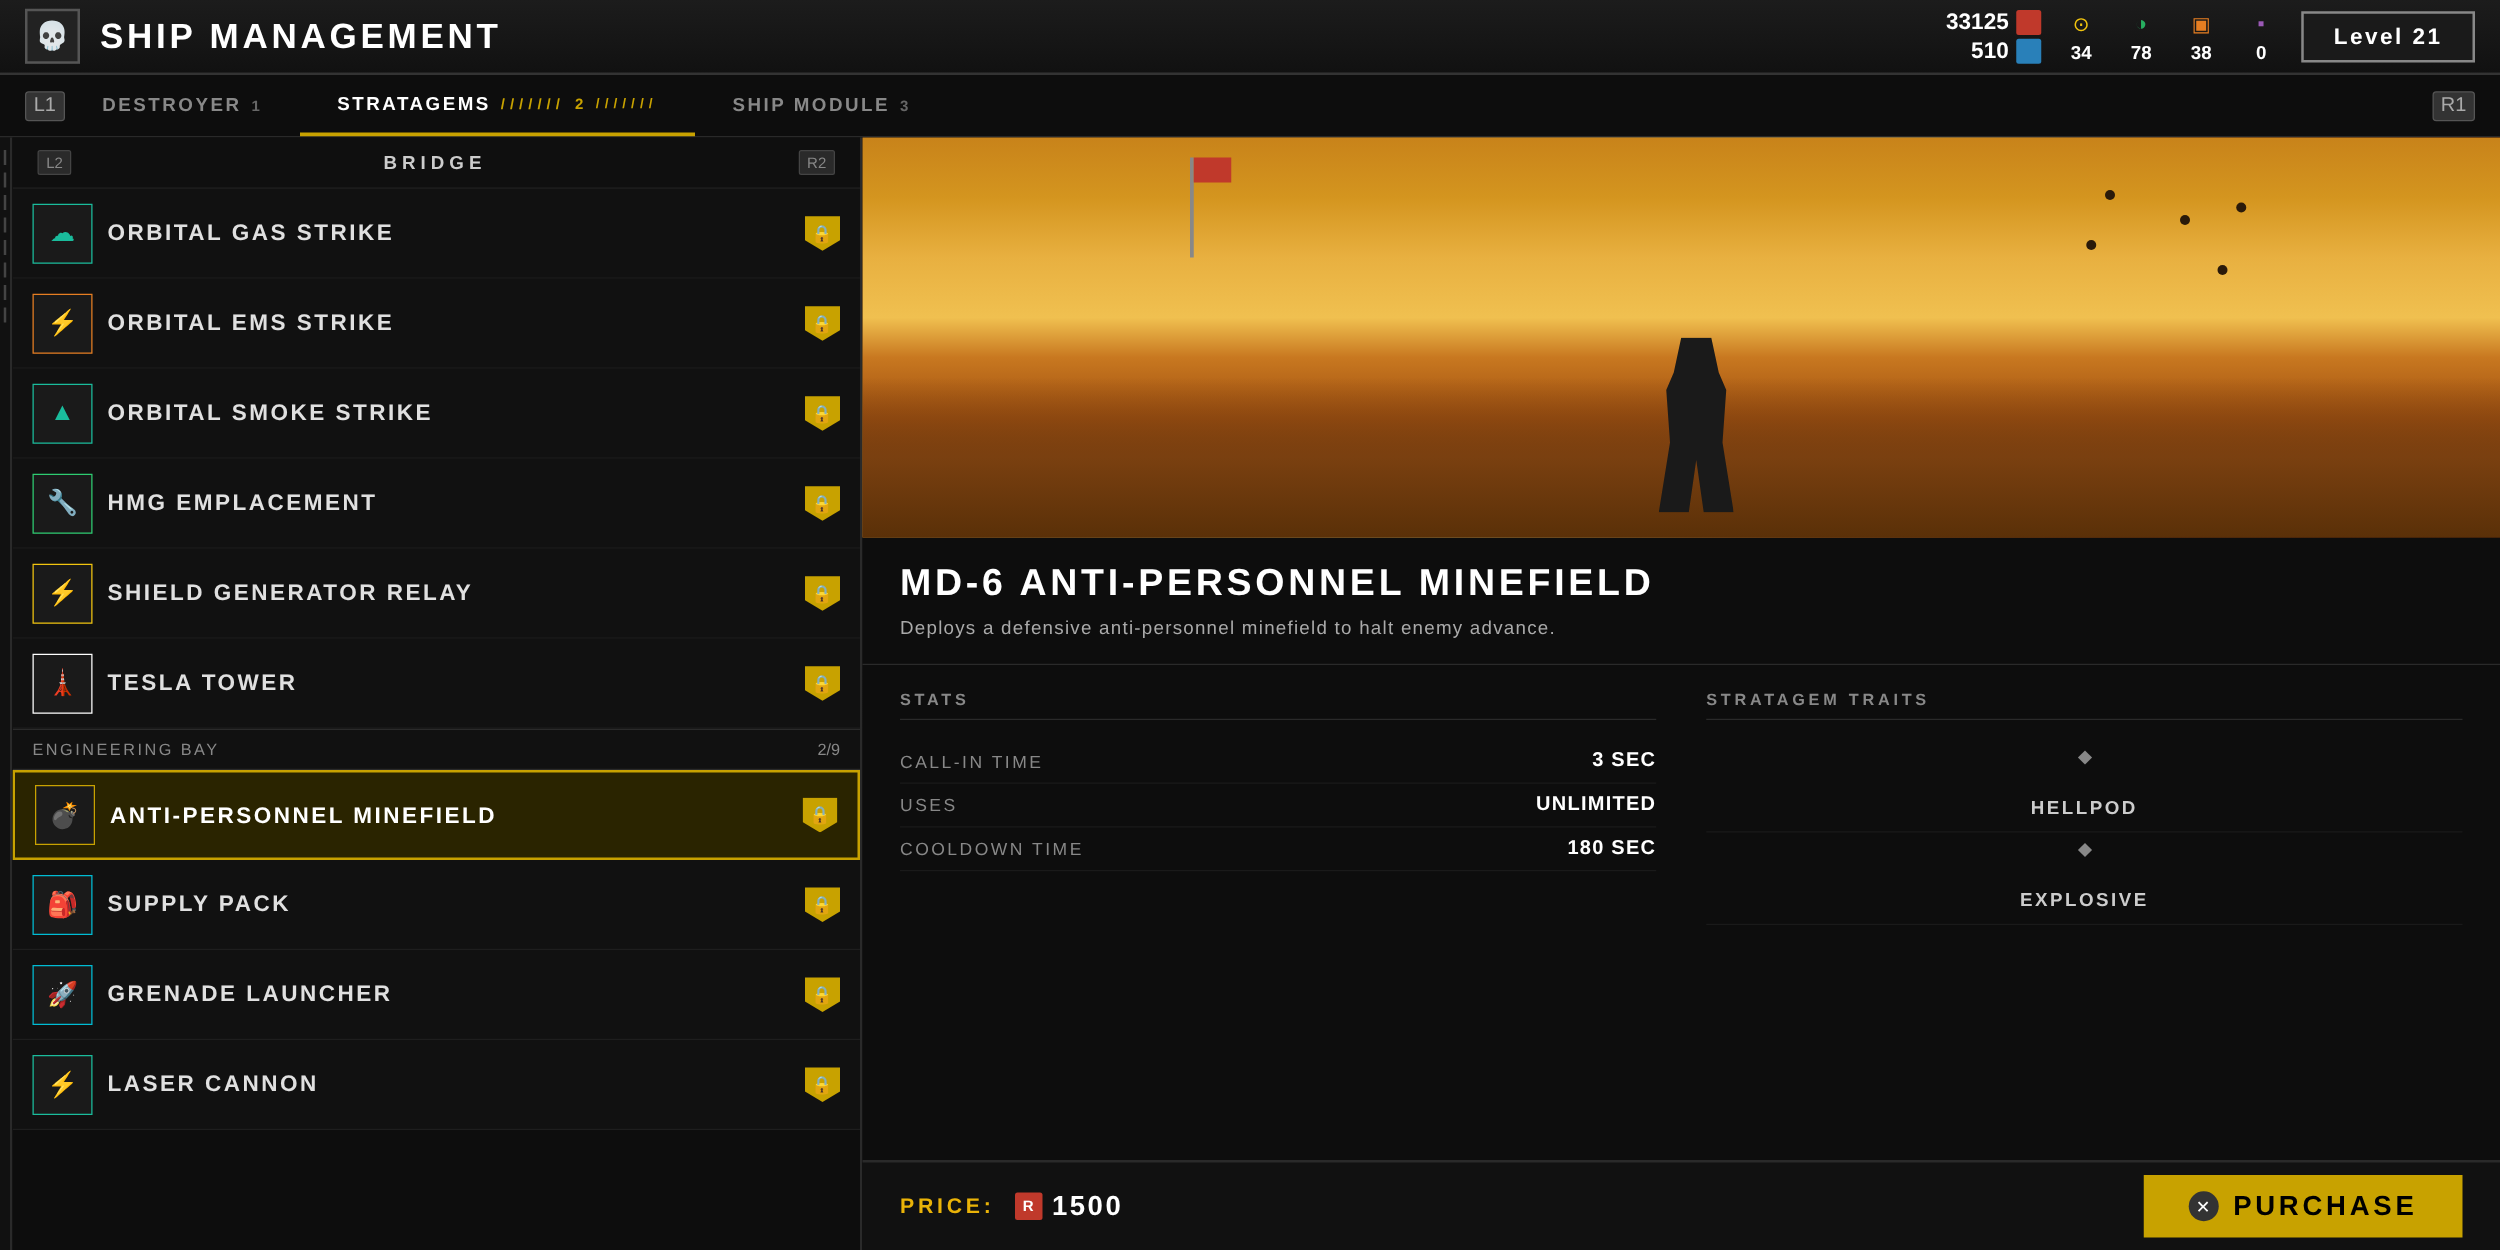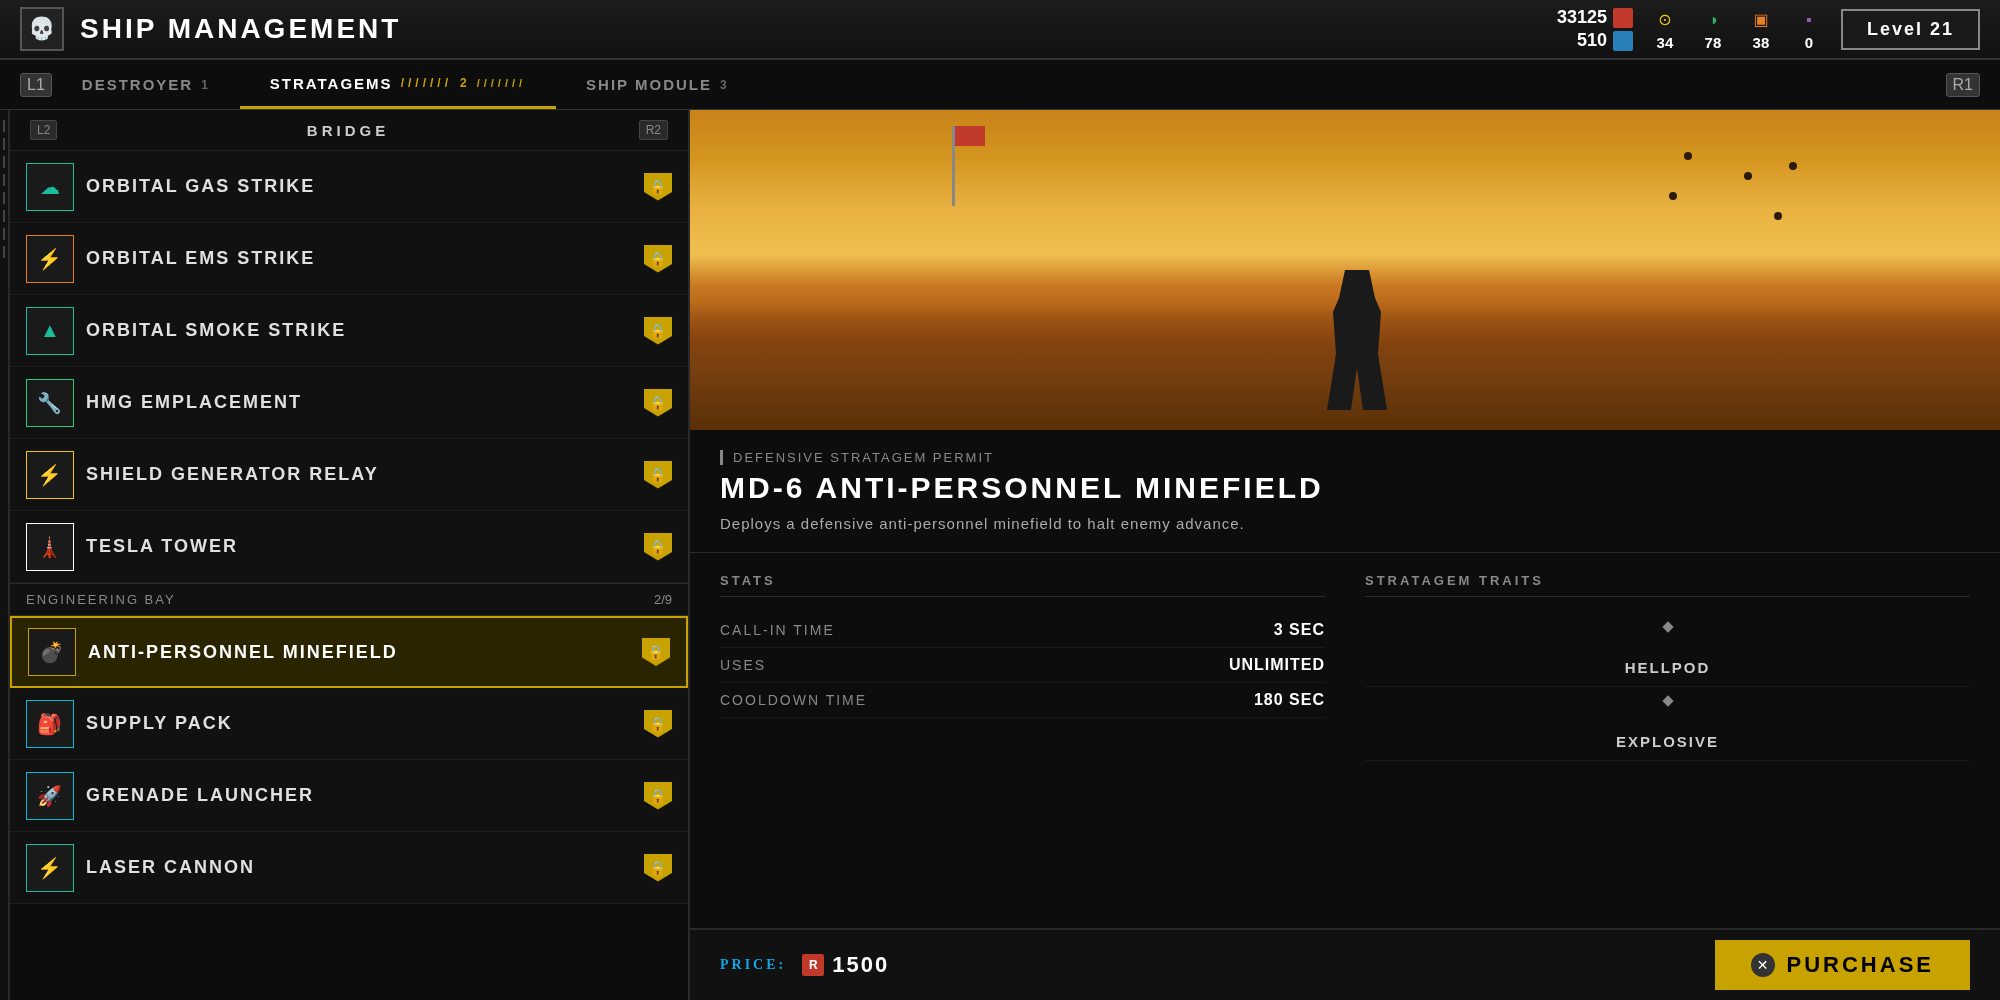--- a/index.html
+++ b/index.html
@@ -516,26 +516,25 @@
       height: 72px;
     }
 
     .price-section {
       display: flex;
       align-items: center;
       gap: 16px;
     }
 
     .price-label {
-      font-size: 14px;
-      color: #0ea5e9;
+      font-size: 17px;
+      color: #eab308;
       letter-spacing: 3px;
       text-transform: uppercase;
       font-weight: bold;
-      font-family: Liberation Serif, serif;
     }
 
     .price-value {
       display: flex;
       align-items: center;
       gap: 8px;
     }
 
     .price-icon {
       width: 22px;
@@ -788,21 +787,20 @@
             <div class="particle" style="top:10%; left:20%;"></div>
             <div class="particle" style="top:30%; left:60%;"></div>
             <div class="particle" style="top:50%; left:10%;"></div>
             <div class="particle" style="top:70%; left:80%;"></div>
             <div class="particle" style="top:20%; left:90%;"></div>
           </div>
         </div>
       </div>
 
       <div class="item-info">
-        <div class="item-permit">DEFENSIVE STRATAGEM PERMIT</div>
         <div class="item-title">MD-6 ANTI-PERSONNEL MINEFIELD</div>
         <div class="item-description">Deploys a defensive anti-personnel minefield to halt enemy advance.</div>
       </div>
 
       <div class="stats-row">
         <div class="stats-section">
           <div class="stats-title">STATS</div>
           <div class="stat-row">
             <span class="stat-label">CALL-IN TIME</span>
             <span class="stat-value">3 SEC</span>

